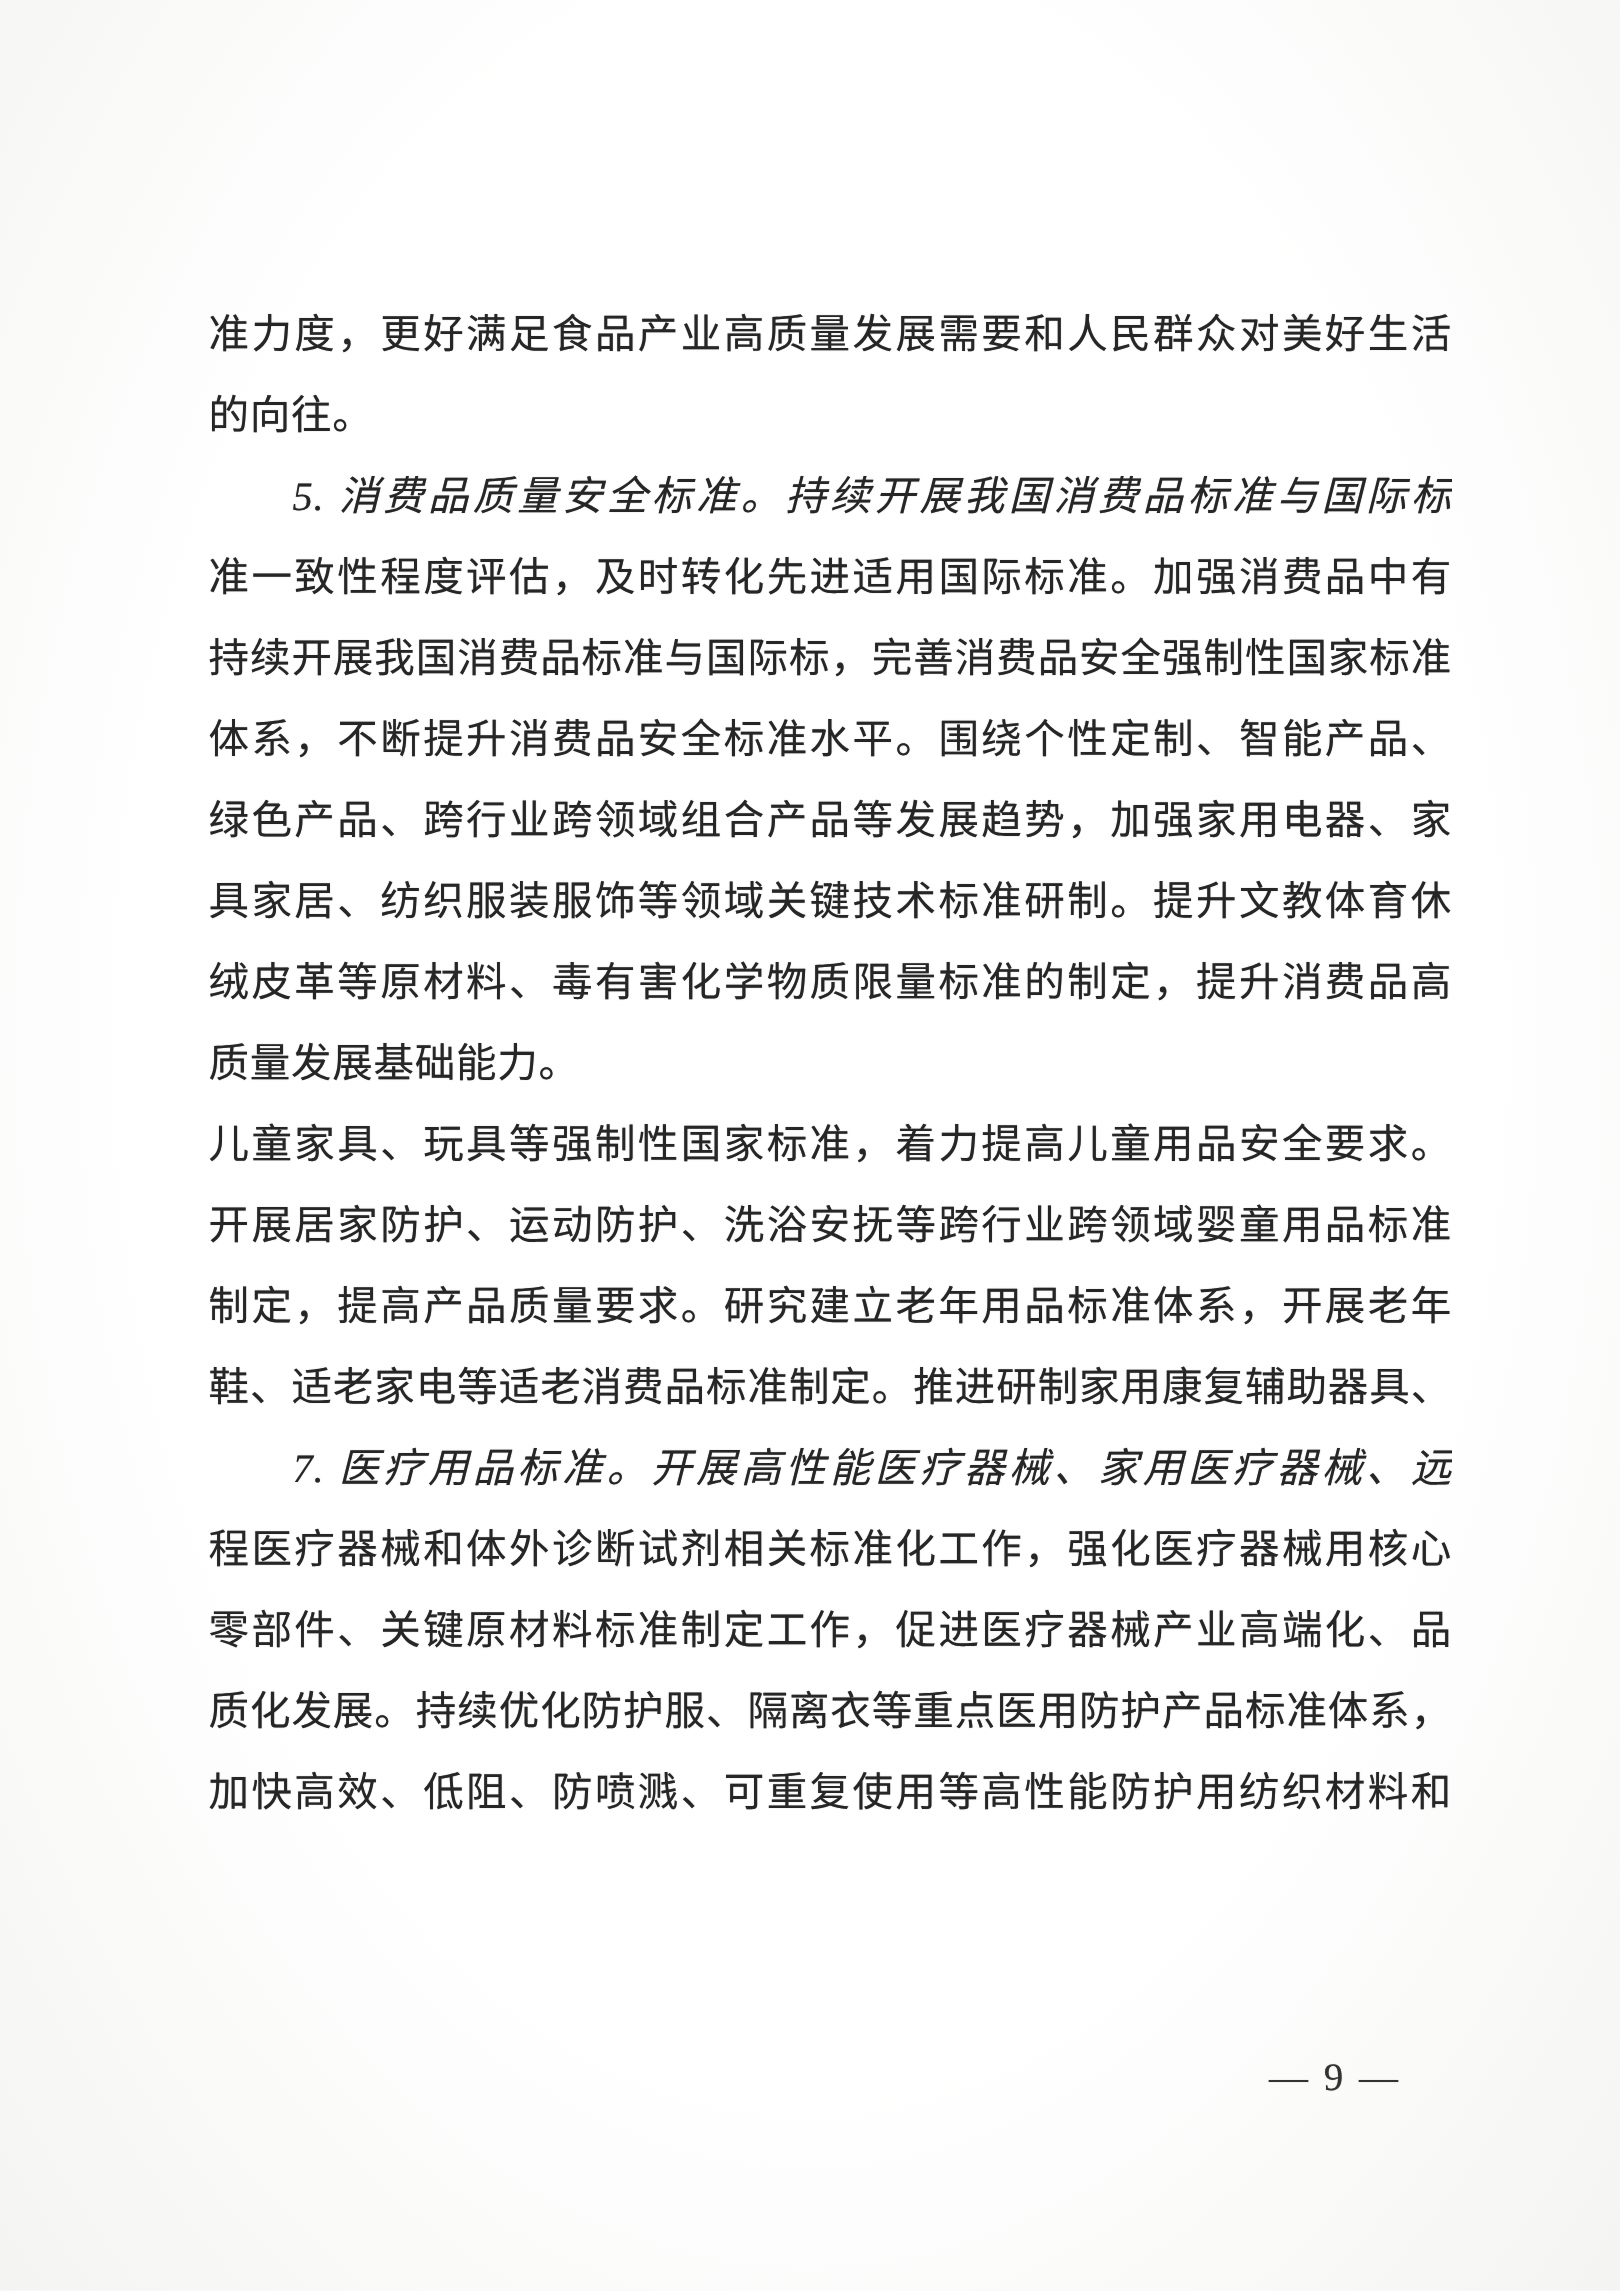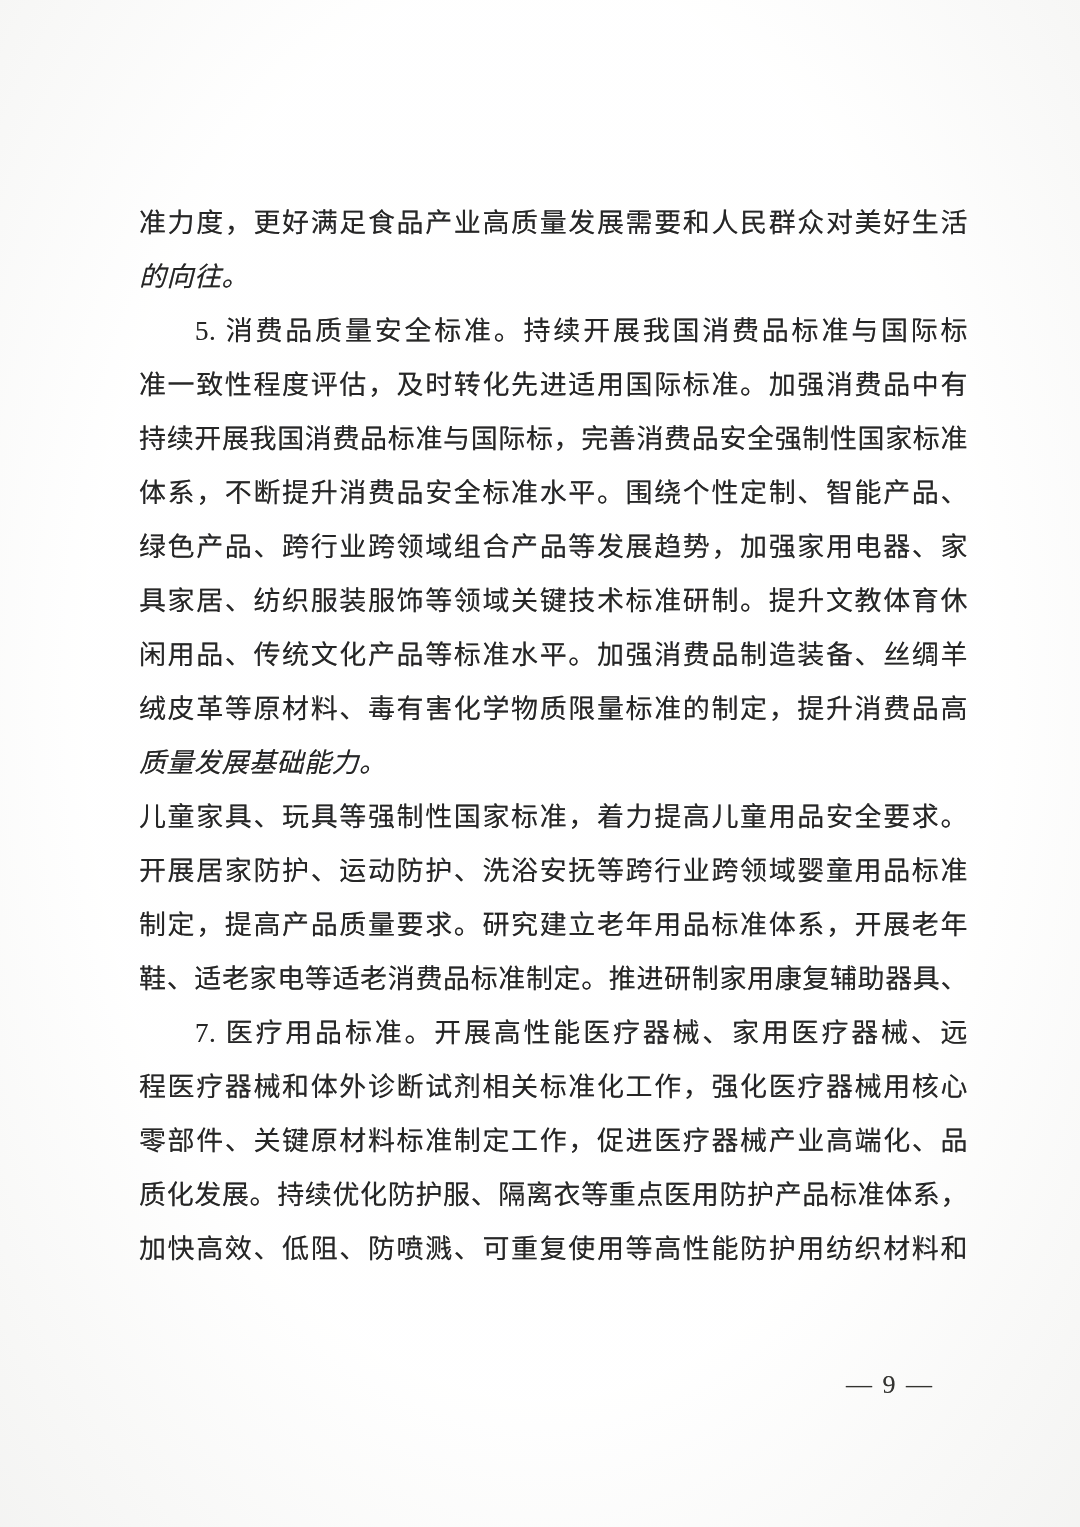--- a/index.html
+++ b/index.html
@@ -36,24 +36,24 @@
     text-shadow: 0 0 0.6px rgba(45,45,45,0.55);
     white-space: nowrap;
     text-align: justify;
     text-align-last: justify;
     white-space: normal;
     overflow: hidden;
   }
   .line.para-end {
     text-align: left;
     text-align-last: left;
-    font-style: italic;
   }
   .line.indent {
     text-indent: 56px;
+    font-style: italic;
   }
   .page-number {
     position: absolute;
     top: 1368px;
     right: 146px;
     font-size: 26px;
     line-height: 34px;
     color: #333330;
     letter-spacing: 2px;
     text-shadow: 0 0 0.6px rgba(45,45,45,0.5);
@@ -66,21 +66,20 @@
   <div class="text-block">
 
   <div class="line">准力度，更好满足食品产业高质量发展需要和人民群众对美好生活</div>
       <div class="line para-end">的向往。</div>
       <div class="line indent">5. 消费品质量安全标准。持续开展我国消费品标准与国际标</div>
       <div class="line">准一致性程度评估，及时转化先进适用国际标准。加强消费品中有</div>
       <div class="line">持续开展我国消费品标准与国际标，完善消费品安全强制性国家标准</div>
       <div class="line">体系，不断提升消费品安全标准水平。围绕个性定制、智能产品、</div>
       <div class="line">绿色产品、跨行业跨领域组合产品等发展趋势，加强家用电器、家</div>
       <div class="line">具家居、纺织服装服饰等领域关键技术标准研制。提升文教体育休</div>
-      <div class="line">闲用品、传统文化产品等标准水平。加强消费品制造装备、丝绸羊</div>
       <div class="line">绒皮革等原材料、毒有害化学物质限量标准的制定，提升消费品高</div>
       <div class="line para-end">质量发展基础能力。</div>
       <div class="line">儿童家具、玩具等强制性国家标准，着力提高儿童用品安全要求。</div>
       <div class="line">开展居家防护、运动防护、洗浴安抚等跨行业跨领域婴童用品标准</div>
       <div class="line">制定，提高产品质量要求。研究建立老年用品标准体系，开展老年</div>
       <div class="line">鞋、适老家电等适老消费品标准制定。推进研制家用康复辅助器具、</div>
       <div class="line indent">7. 医疗用品标准。开展高性能医疗器械、家用医疗器械、远</div>
       <div class="line">程医疗器械和体外诊断试剂相关标准化工作，强化医疗器械用核心</div>
       <div class="line">零部件、关键原材料标准制定工作，促进医疗器械产业高端化、品</div>
       <div class="line">质化发展。持续优化防护服、隔离衣等重点医用防护产品标准体系，</div>

